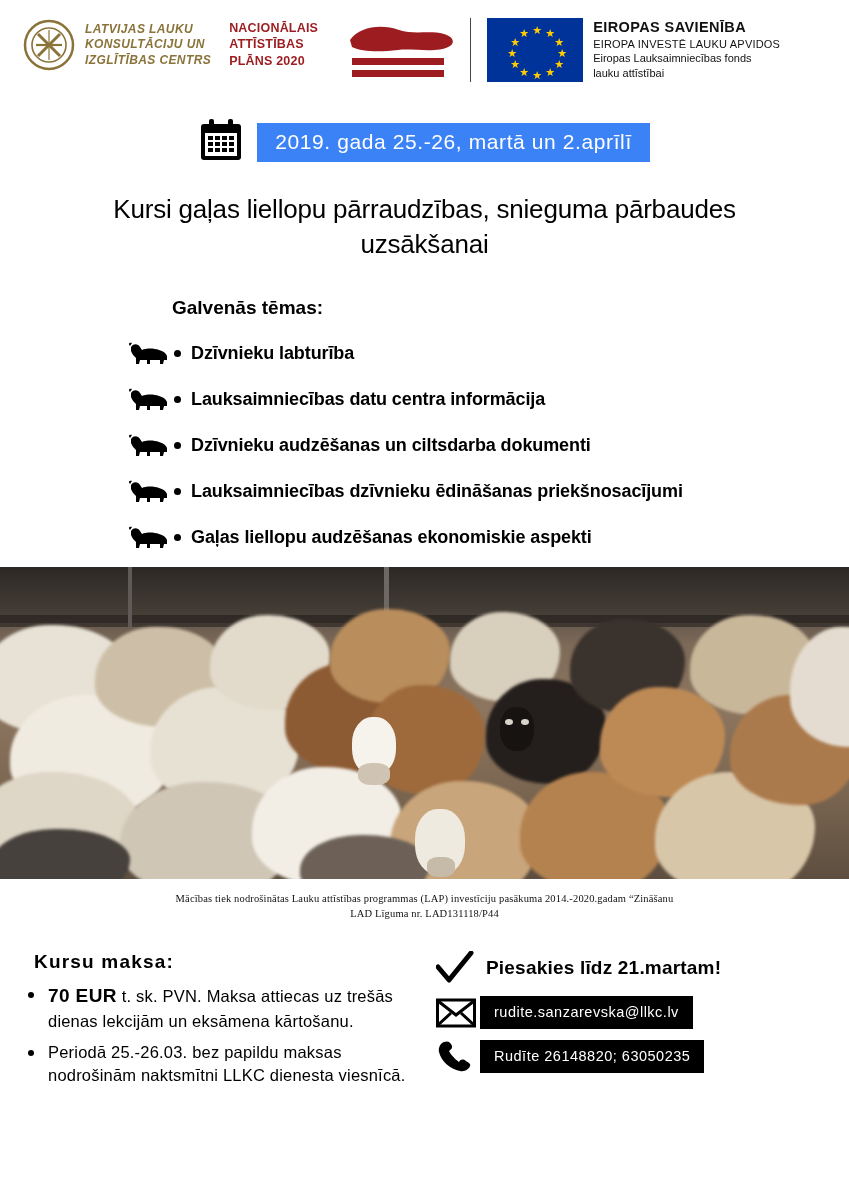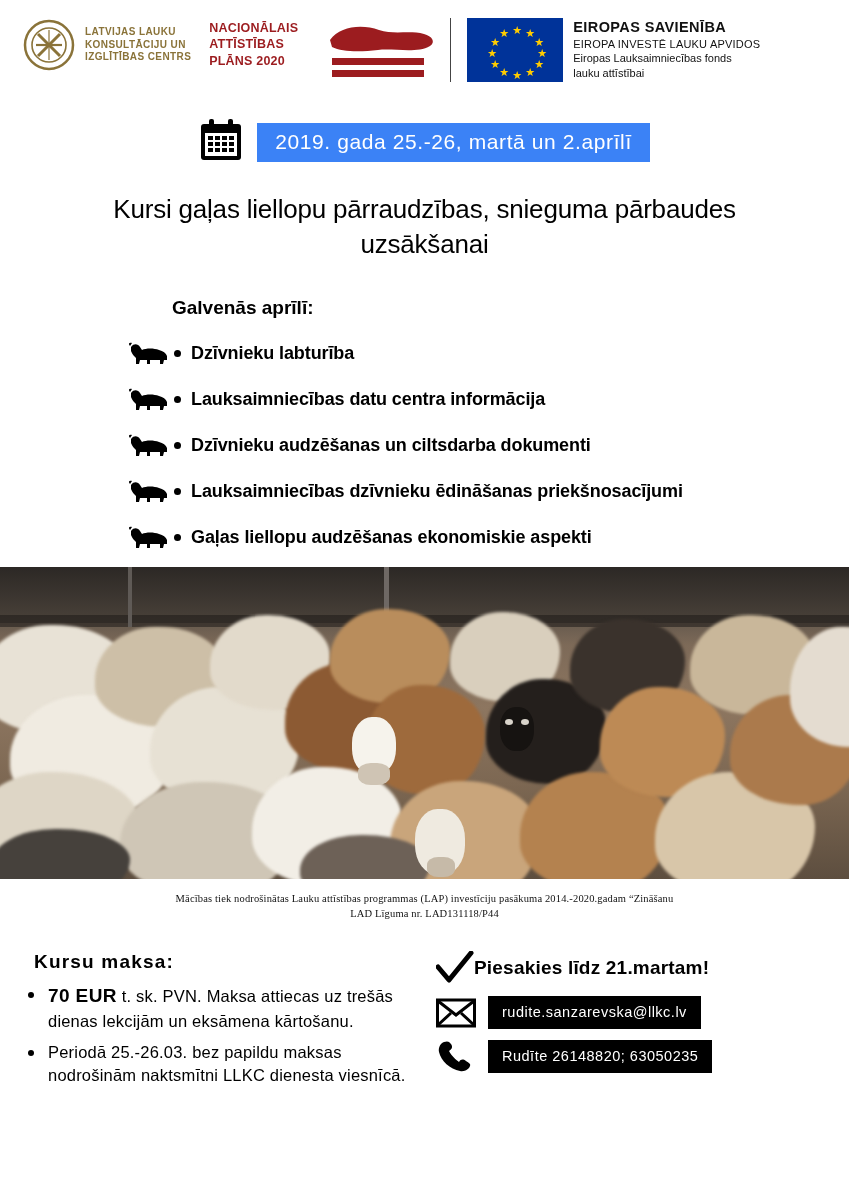--- a/index.html
+++ b/index.html
@@ -31,25 +31,26 @@
   }
   .llkc-mark {
     width: 54px;
     height: 54px;
     position: relative;
     flex: 0 0 auto;
   }
   .llkc-mark svg { display: block; }
   .llkc-text {
     font-family: "Liberation Sans", sans-serif;
-    font-size: 10px;
+    font-size: 12px;
     font-weight: bold;
     line-height: 1.28;
     letter-spacing: 0.4px;
     color: #8a7339;
+    font-style: italic;
   }
   .logo-lap {
     margin-left: 18px;
     display: flex;
     align-items: flex-start;
     gap: 8px;
   }
   .lap-text {
     font-family: "Liberation Sans", sans-serif;
     font-size: 12.5px;
@@ -255,32 +256,33 @@
     font-weight: bold;
     letter-spacing: 0.4px;
   }
   .bottom-right {
     flex: 1;
     padding-left: 14px;
   }
   .cta-row {
     display: flex;
     align-items: center;
+    gap: 12px;
     margin-bottom: 11px;
   }
   .cta-head {
     font-family: "Liberation Sans", sans-serif;
     font-size: 19px;
     font-weight: bold;
     letter-spacing: 0.2px;
   }
   .contact-row {
     display: flex;
     align-items: center;
-    gap: 12px;
+    gap: 4px;
     margin-bottom: 10px;
   }
   .contact-pill {
     background: #000;
     color: #fff;
     font-family: "Liberation Sans", sans-serif;
     font-size: 14.5px;
     letter-spacing: 0.5px;
     padding: 8px 14px 9px 14px;
     white-space: nowrap;
@@ -373,21 +375,21 @@
         <rect x="23" y="30" width="5" height="4"></rect>
           <rect x="30" y="30" width="5" height="4"></rect>
       </g>
     </svg>
   </div>
   <div class="date-bar">2019. gada 25.-26, martā un 2.aprīlī</div>
 </div>
 
 <div class="main-title">Kursi gaļas liellopu pārraudzības, snieguma pārbaudes uzsākšanai</div>
 
-<div class="topics-head">Galvenās aprīlī:</div>
+<div class="topics-head">Galvenās tēmas:</div>
 
 <div class="topic-list">
 
   <div class="topic-row">
     <div class="cow-icon">
       <svg width="42" height="26" viewBox="0 0 42 26">
         <path d="M3,6 C6,2 10,3 12,6 L14,9 C18,7 26,7 31,9 C35,10 38,12 39,15 L39,19 L36,19 L35,23 L32,23 L32,19 L22,19 L22,23 L19,23 L19,19 L12,19 L11,23 L8,23 L8,17 C6,15 4,13 3,10 Z" fill="#000"></path>
         <path d="M2,5 C0,3 1,1 4,2 Z" fill="#000"></path>
       </svg>
     </div>

